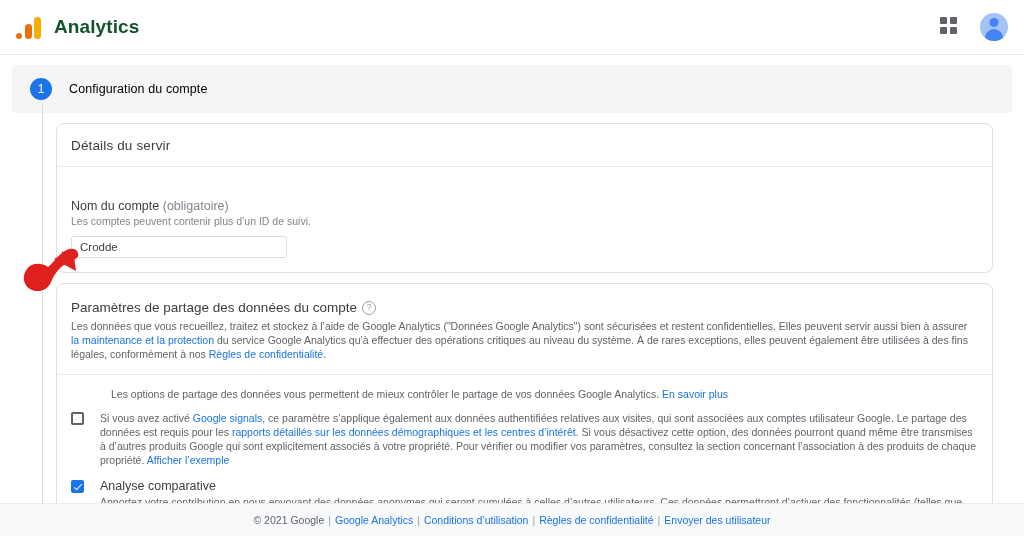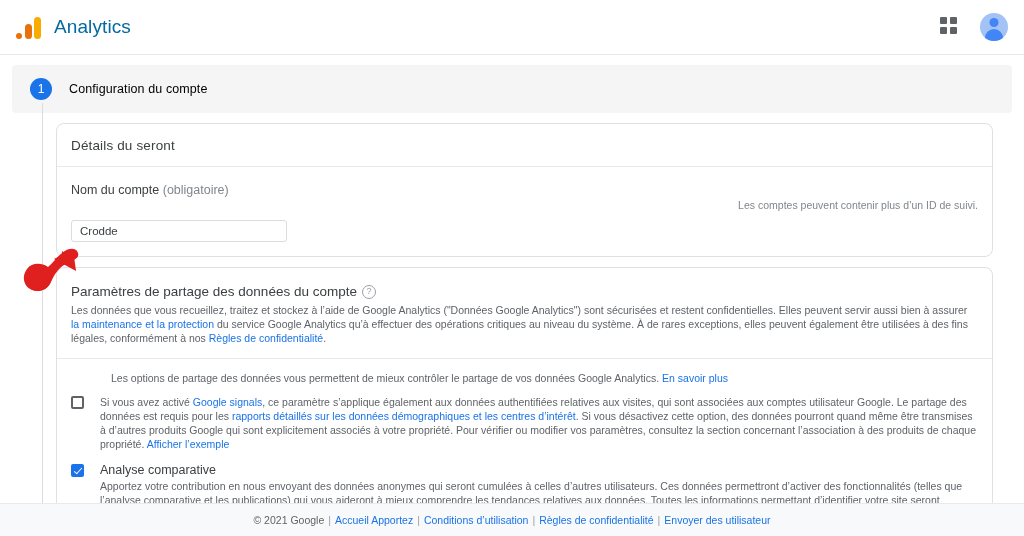--- a/index.html
+++ b/index.html
@@ -49,23 +49,23 @@
   }
   .ga-logo .dot {
     position: absolute;
     left: 0; bottom: 0;
     width: 6px; height: 6px;
     background: #e8710a;
     border-radius: 50%;
   }
   .appbar-title {
     font-size: 19px;
-    color: #0369a1;
+    color: #14532d;
     letter-spacing: .1px;
-    font-weight: 400;
+    font-weight: 700;
   }
   .appbar-spacer { flex: 1 1 auto; }
 
   .apps-grid {
     width: 20px; height: 20px;
     display: grid;
     grid-template-columns: 7px 7px;
     grid-template-rows: 7px 7px;
     gap: 3px;
     margin-right: 20px;
@@ -162,29 +162,29 @@
     letter-spacing: .15px;
   }
   .card-body {
     padding: 16px 14px 14px 14px;
   }
 
   .field-label {
     font-size: 12.5px;
     color: #3c4043;
     margin-bottom: 2px;
+    margin-top: 16px;
   }
   .field-label .optional {
     color: #80868b;
   }
   .field-hint {
     font-size: 10.5px;
     color: #80868b;
     margin-bottom: 9px;
-    text-align: right;
   }
   .text-input {
     width: 216px;
     height: 22px;
     border: 1px solid #dadce0;
     border-radius: 3px;
     font-family: "Liberation Sans", sans-serif;
     font-size: 11.5px;
     color: #3c4043;
     padding: 0 8px;
@@ -349,21 +349,21 @@
 
     <div class="step-band">
       <div class="step-circle">1</div>
       <div class="step-title">Configuration du compte</div>
     </div>
     <div class="step-rail"></div>
 
     <div class="cards">
 
       <div class="card">
-        <div class="card-header">Détails du seront</div>
+        <div class="card-header">Détails du servir</div>
         <div class="card-body">
           <div class="field-label">
             <span>Nom du compte</span>
             <span class="optional">(obligatoire)</span>
           </div>
           <div class="field-hint">Les comptes peuvent contenir plus d’un ID de suivi.</div>
           <input class="text-input" type="text" value="Crodde" style="">
         </div>
       </div>
 
@@ -406,21 +406,21 @@
       <path d="M44 6 C50 10 53 16 53 24 C53 20 50 14 44 10 Z" fill="#e01f1f"></path>
       <circle cx="20" cy="33" r="13" fill="#e01f1f"></circle>
       <path d="M55 4 L58 26 L36 14 Z" fill="#e01f1f"></path>
     </svg>
 
   </div>
 
   <div class="footer">
     <span>© 2021 Google</span>
     <span class="sep">|</span>
-    <a href="#">Accueil Apportez</a>
+    <a href="#">Google Analytics</a>
     <span class="sep">|</span>
     <a href="#">Conditions d’utilisation</a>
     <span class="sep">|</span>
     <a href="#">Règles de confidentialité</a>
     <span class="sep">|</span>
     <a href="#">Envoyer des utilisateur</a>
   </div>
 
 </div>
 

